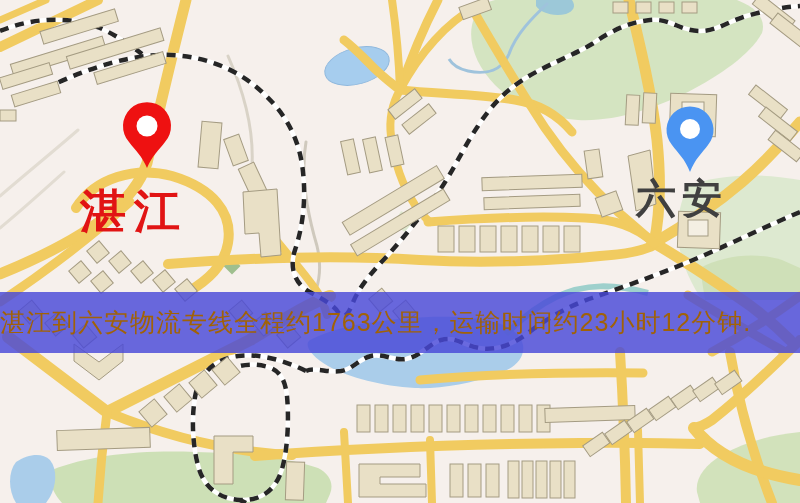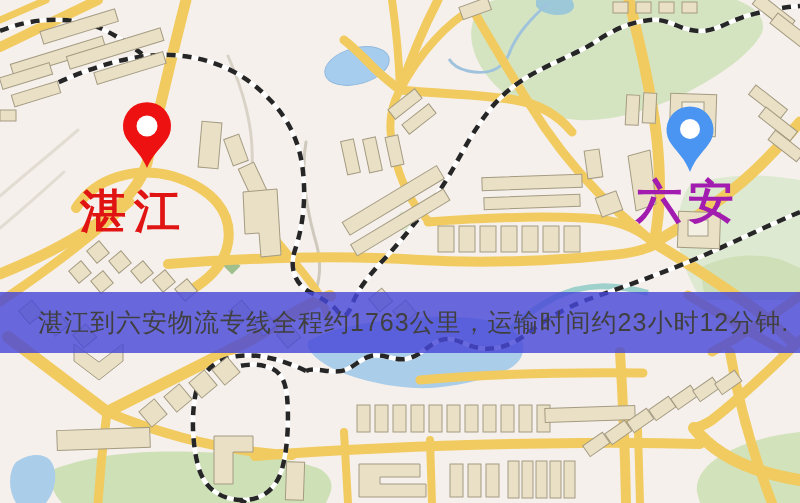--- a/index.html
+++ b/index.html
@@ -1,22 +1,22 @@
 <!DOCTYPE html>
 <html><head>
 <meta charset="utf-8">
 <style>
   html,body{margin:0;padding:0;background:#ffffff;}
   #stage{position:relative;width:800px;height:503px;overflow:hidden;font-family:"Liberation Sans",sans-serif;background:#f6f0ec;}
   #map-svg{position:absolute;left:0;top:0;width:800px;height:503px;display:block;}
   .pin-label{position:absolute;font-weight:bold;line-height:1;white-space:nowrap;}
   #origin-label{left:80px;top:174px;font-size:46px;letter-spacing:8px;color:#e11414;margin-top:14px;}
-  #dest-label{left:636px;top:178px;font-size:46px;letter-spacing:6px;color:#a21caf;}
+  #dest-label{left:636px;top:178px;font-size:40px;letter-spacing:6px;color:#404040;}
   #banner{position:absolute;left:0;top:292px;width:800px;height:61px;background:rgba(72,72,216,0.82);display:flex;align-items:center;}
-  #banner span{color:#404040;font-size:25px;padding-left:38px;white-space:nowrap;letter-spacing:1px;}
+  #banner span{color:#a16207;font-size:25px;white-space:nowrap;letter-spacing:1px;}
 </style>
 </head>
 <body>
 
 <div id="stage">
 
 <svg id="map-svg" viewBox="0 0 800 503" xmlns="http://www.w3.org/2000/svg">
   <rect x="0" y="0" width="800" height="503" fill="#f6f0ec"></rect>
 
   <g stroke="none">

